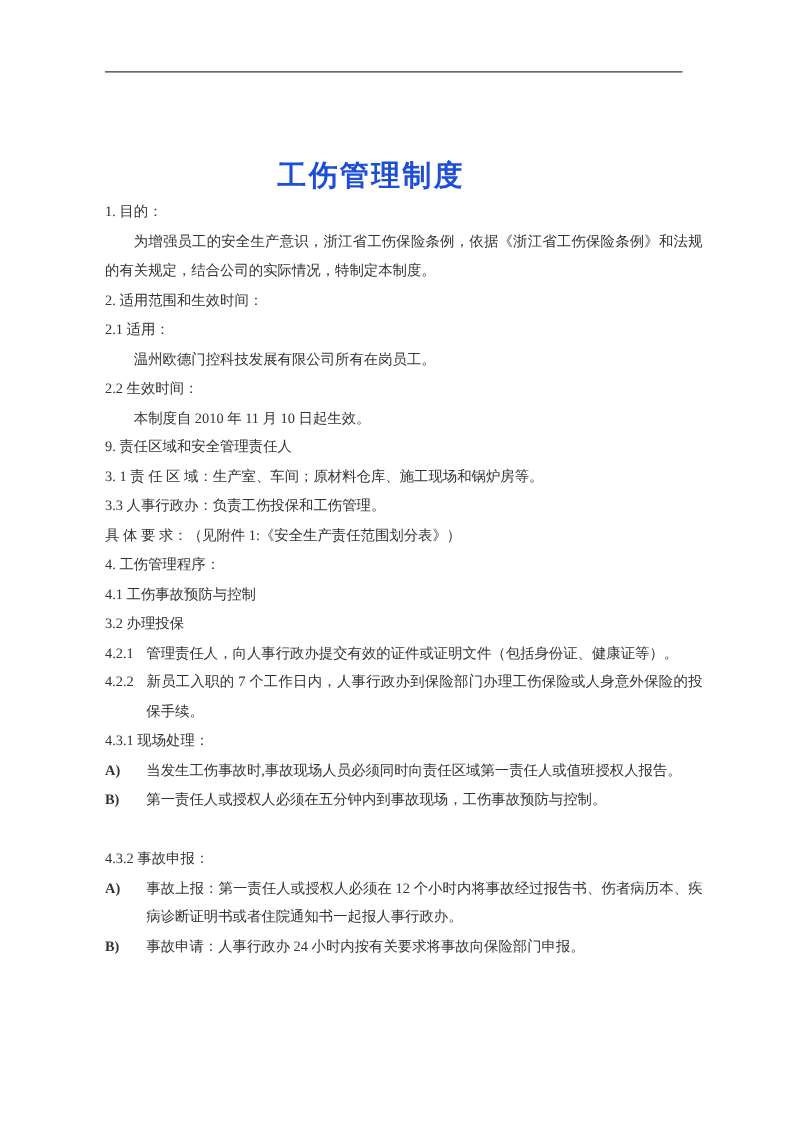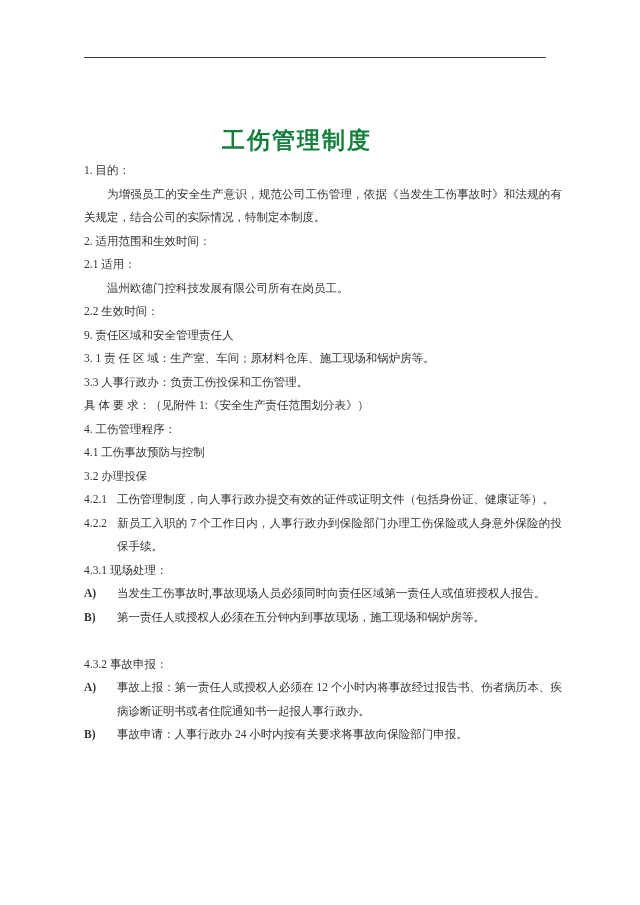--- a/index.html
+++ b/index.html
@@ -12,21 +12,21 @@
   .page{position:relative;width:640px;height:905px;background:#ffffff;overflow:hidden;}
   .header-rule{
     position:absolute;left:84px;top:57px;width:462px;height:0;
     border-top:1.6px solid #3b3b3b;
   }
   .content{position:absolute;left:84px;top:0;width:478px;}
   .doc-title{
     margin:0;padding-top:125px;height:30px;line-height:30px;
     text-align:center;position:relative;left:-26px;
     font-family:"Liberation Sans","DejaVu Sans",sans-serif;
-    font-weight:700;font-size:23px;letter-spacing:2px;color:#15803d;
+    font-weight:700;font-size:23px;letter-spacing:2px;color:#1d4ed8;
     white-space:nowrap;
   }
   .body-text{margin-top:4px;}
   p.line{
     margin:0;font-size:11.5px;line-height:23.5px;
     text-align:justify;overflow-wrap:break-word;
   }
   p.ind{text-indent:2em;}
   p.hang{padding-left:33px;text-indent:-33px;}
   span.num{display:inline-block;width:33px;text-indent:0;}
@@ -35,35 +35,36 @@
 </style>
 </head>
 <body>
 
 <div class="page">
   <div class="header-rule"></div>
   <div class="content">
     <h1 class="doc-title">工伤管理制度</h1>
     <div class="body-text">
       <p class="line">1. 目的：</p>
-      <p class="line ind">为增强员工的安全生产意识，规范公司工伤管理，依据《当发生工伤事故时》和法规的有关规定，结合公司的实际情况，特制定本制度。</p>
+      <p class="line ind">为增强员工的安全生产意识，浙江省工伤保险条例，依据《浙江省工伤保险条例》和法规的有关规定，结合公司的实际情况，特制定本制度。</p>
       <p class="line">2. 适用范围和生效时间：</p>
       <p class="line">2.1 适用：</p>
       <p class="line ind">温州欧德门控科技发展有限公司所有在岗员工。</p>
       <p class="line">2.2 生效时间：</p>
+      <p class="line ind">本制度自 2010 年 11 月 10 日起生效。</p>
       <p class="line">9. 责任区域和安全管理责任人</p>
       <p class="line">3. 1  责 任 区 域：生产室、车间；原材料仓库、施工现场和锅炉房等。</p>
       <p class="line">3.3  人事行政办：负责工伤投保和工伤管理。</p>
       <p class="line">具 体 要 求：（见附件 1:《安全生产责任范围划分表》）</p>
       <p class="line">4. 工伤管理程序：</p>
       <p class="line">4.1 工伤事故预防与控制</p>
       <p class="line">3.2 办理投保</p>
-      <p class="line hang"><span class="num">4.2.1</span><span>工伤管理制度，向人事行政办提交有效的证件或证明文件（包括身份证、健康证等）。</span></p>
+      <p class="line hang"><span class="num">4.2.1</span><span>管理责任人，向人事行政办提交有效的证件或证明文件（包括身份证、健康证等）。</span></p>
       <p class="line hang"><span class="num">4.2.2</span><span>新员工入职的 7 个工作日内，人事行政办到保险部门办理工伤保险或人身意外保险的投保手续。</span></p>
       <p class="line">4.3.1 现场处理：</p>
       <p class="line hang"><span class="num b">A)</span><span>当发生工伤事故时,事故现场人员必须同时向责任区域第一责任人或值班授权人报告。</span></p>
-      <p class="line hang"><span class="num b">B)</span><span>第一责任人或授权人必须在五分钟内到事故现场，施工现场和锅炉房等。</span></p>
+      <p class="line hang"><span class="num b">B)</span><span>第一责任人或授权人必须在五分钟内到事故现场，工伤事故预防与控制。</span></p>
       <p class="line gap">4.3.2 事故申报：</p>
       <p class="line hang"><span class="num b">A)</span><span>事故上报：第一责任人或授权人必须在 12 个小时内将事故经过报告书、伤者病历本、疾病诊断证明书或者住院通知书一起报人事行政办。</span></p>
       <p class="line hang"><span class="num b">B)</span><span>事故申请：人事行政办 24 小时内按有关要求将事故向保险部门申报。</span></p>
     </div>
   </div>
 </div>
 
 </body></html>

